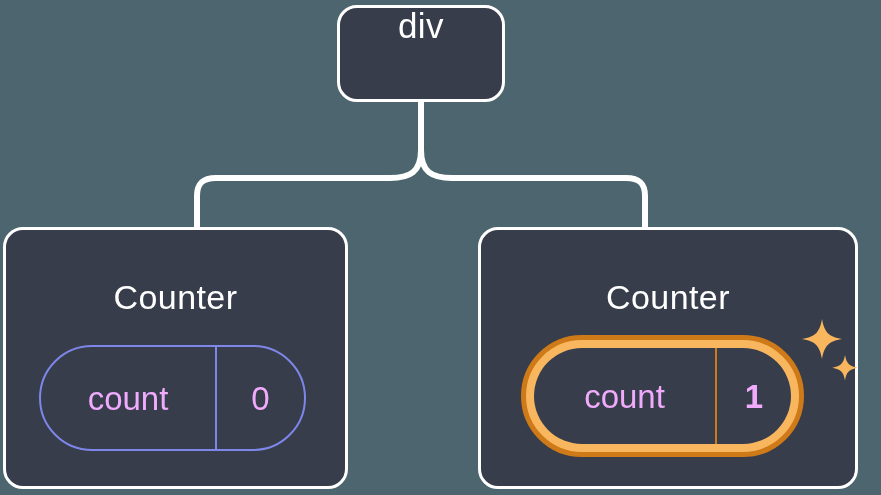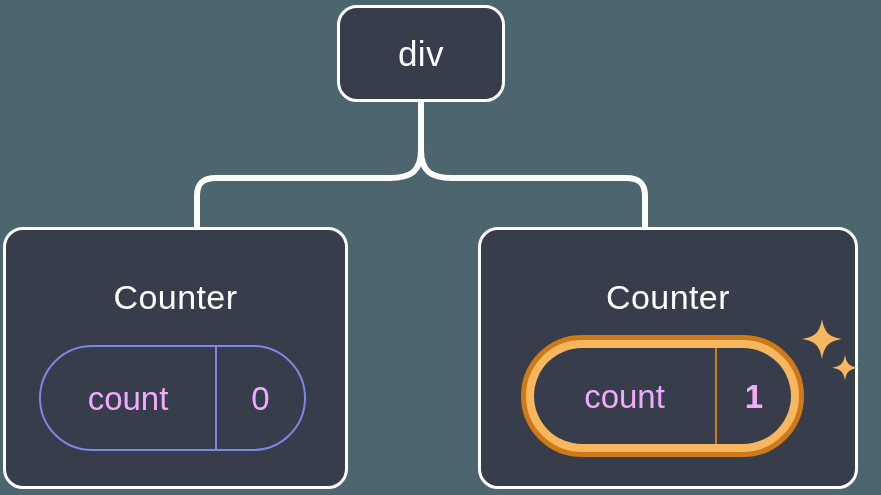--- a/index.html
+++ b/index.html
@@ -32,21 +32,21 @@
     border: 3px solid #ffffff;
     border-radius: 20px;
     box-sizing: border-box;
   }
   #node-div {
     left: 337px;
     top: 5px;
     width: 168px;
     height: 97px;
     display: flex;
-    align-items: center;
+    align-items: flex-start;
     justify-content: center;
   }
   #node-div .node-title {
     font-size: 35px;
     font-weight: 300;
     color: #ffffff;
     letter-spacing: 0.5px;
     line-height: 1;
   }
   #node-counter-left {

